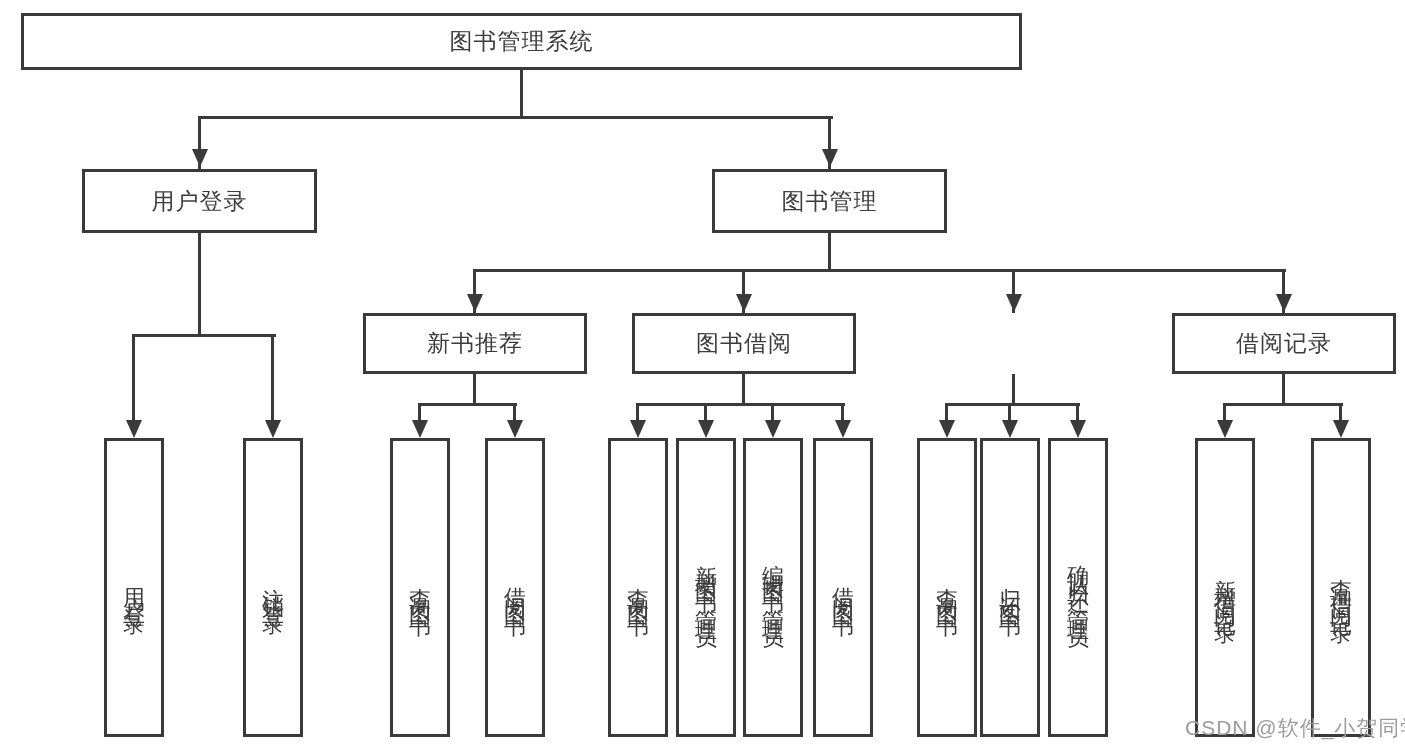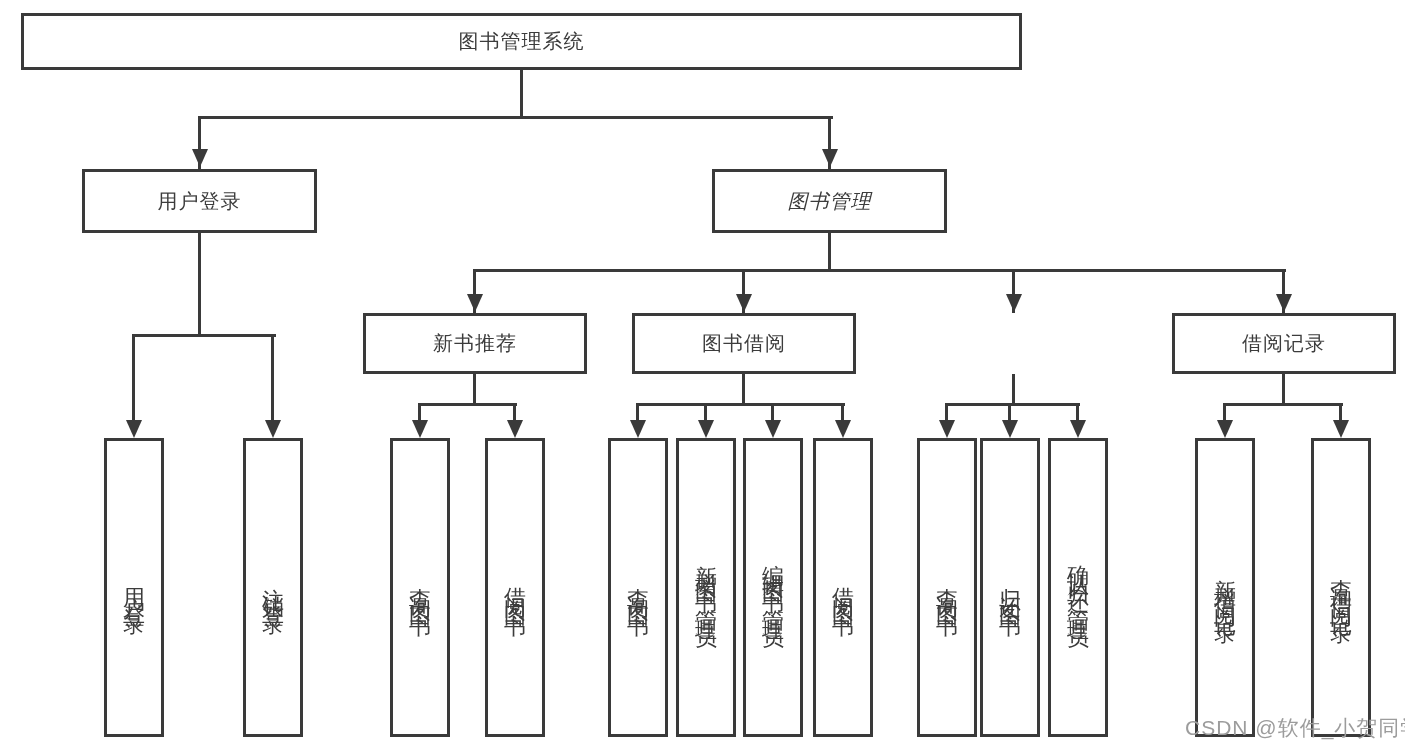--- a/index.html
+++ b/index.html
@@ -17,21 +17,21 @@
     color:var(--text);
   }
   .box{
     position:absolute;
     box-sizing:border-box;
     border:3px solid var(--line);
     background:#ffffff;
     display:flex;
     align-items:center;
     justify-content:center;
-    font-size:20px;
+    font-size:23px;
     letter-spacing:1px;
     color:var(--text);
   }
   .vbox{
     position:absolute;
     box-sizing:border-box;
     border:3px solid var(--line);
     background:#ffffff;
     display:flex;
     align-items:center;
@@ -76,21 +76,21 @@
   <div class="vl" style="left:520px;top:70px;height:49px;"></div>
   <div class="hl" style="left:199px;top:116px;width:634px;"></div>
   <div class="vl" style="left:198px;top:116px;height:53px;"></div>
   <div class="arw" style="left:192px;top:149px;"></div>
   <div class="vl" style="left:828px;top:116px;height:53px;"></div>
   <div class="arw" style="left:822px;top:149px;"></div>
 
   <div class="box" style="left:82px;top:169px;width:235px;height:64px;">
     <span>用户登录</span>
   </div>
-  <div class="box" style="left:712px;top:169px;width:235px;height:64px;font-style:italic;">
+  <div class="box" style="left:712px;top:169px;width:235px;height:64px;">
     <span>图书管理</span>
   </div>
 
   <div class="vl" style="left:198px;top:233px;height:103px;"></div>
   <div class="hl" style="left:132px;top:334px;width:144px;"></div>
   <div class="vl" style="left:132px;top:334px;height:86px;"></div>
   <div class="arw" style="left:126px;top:420px;"></div>
   <div class="vl" style="left:271px;top:334px;height:86px;"></div>
   <div class="arw" style="left:265px;top:420px;"></div>
 

